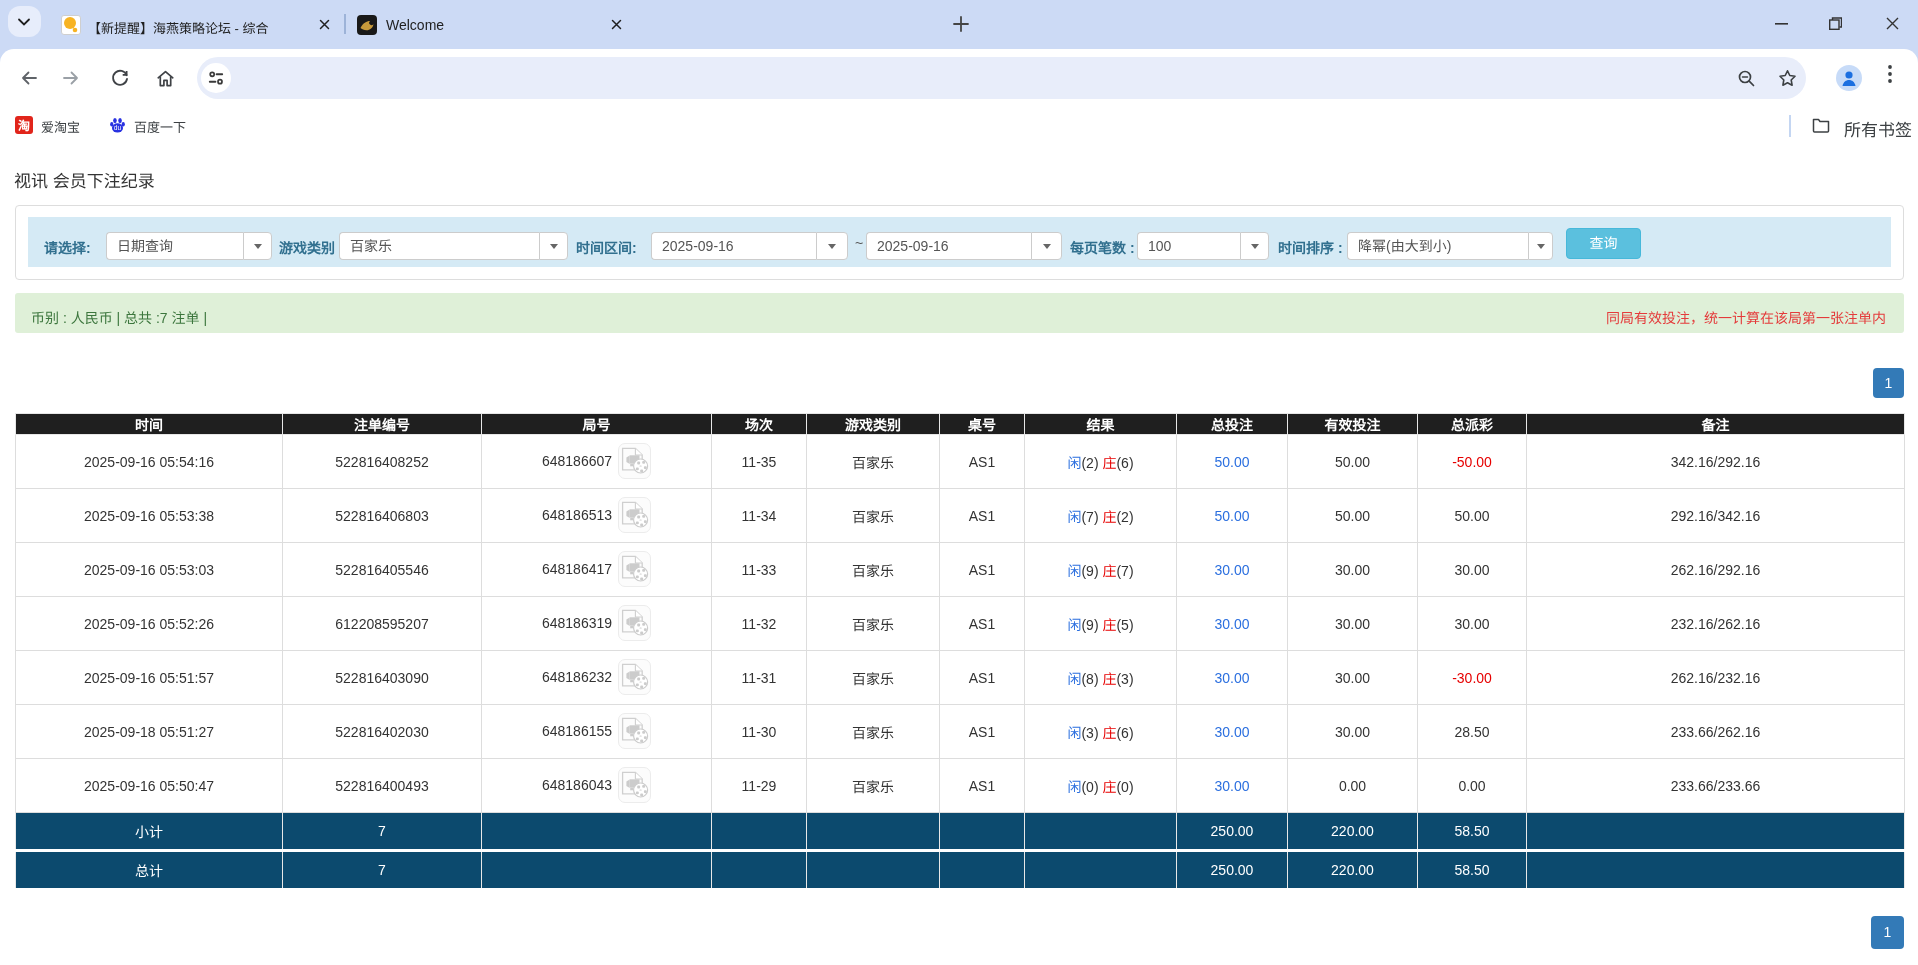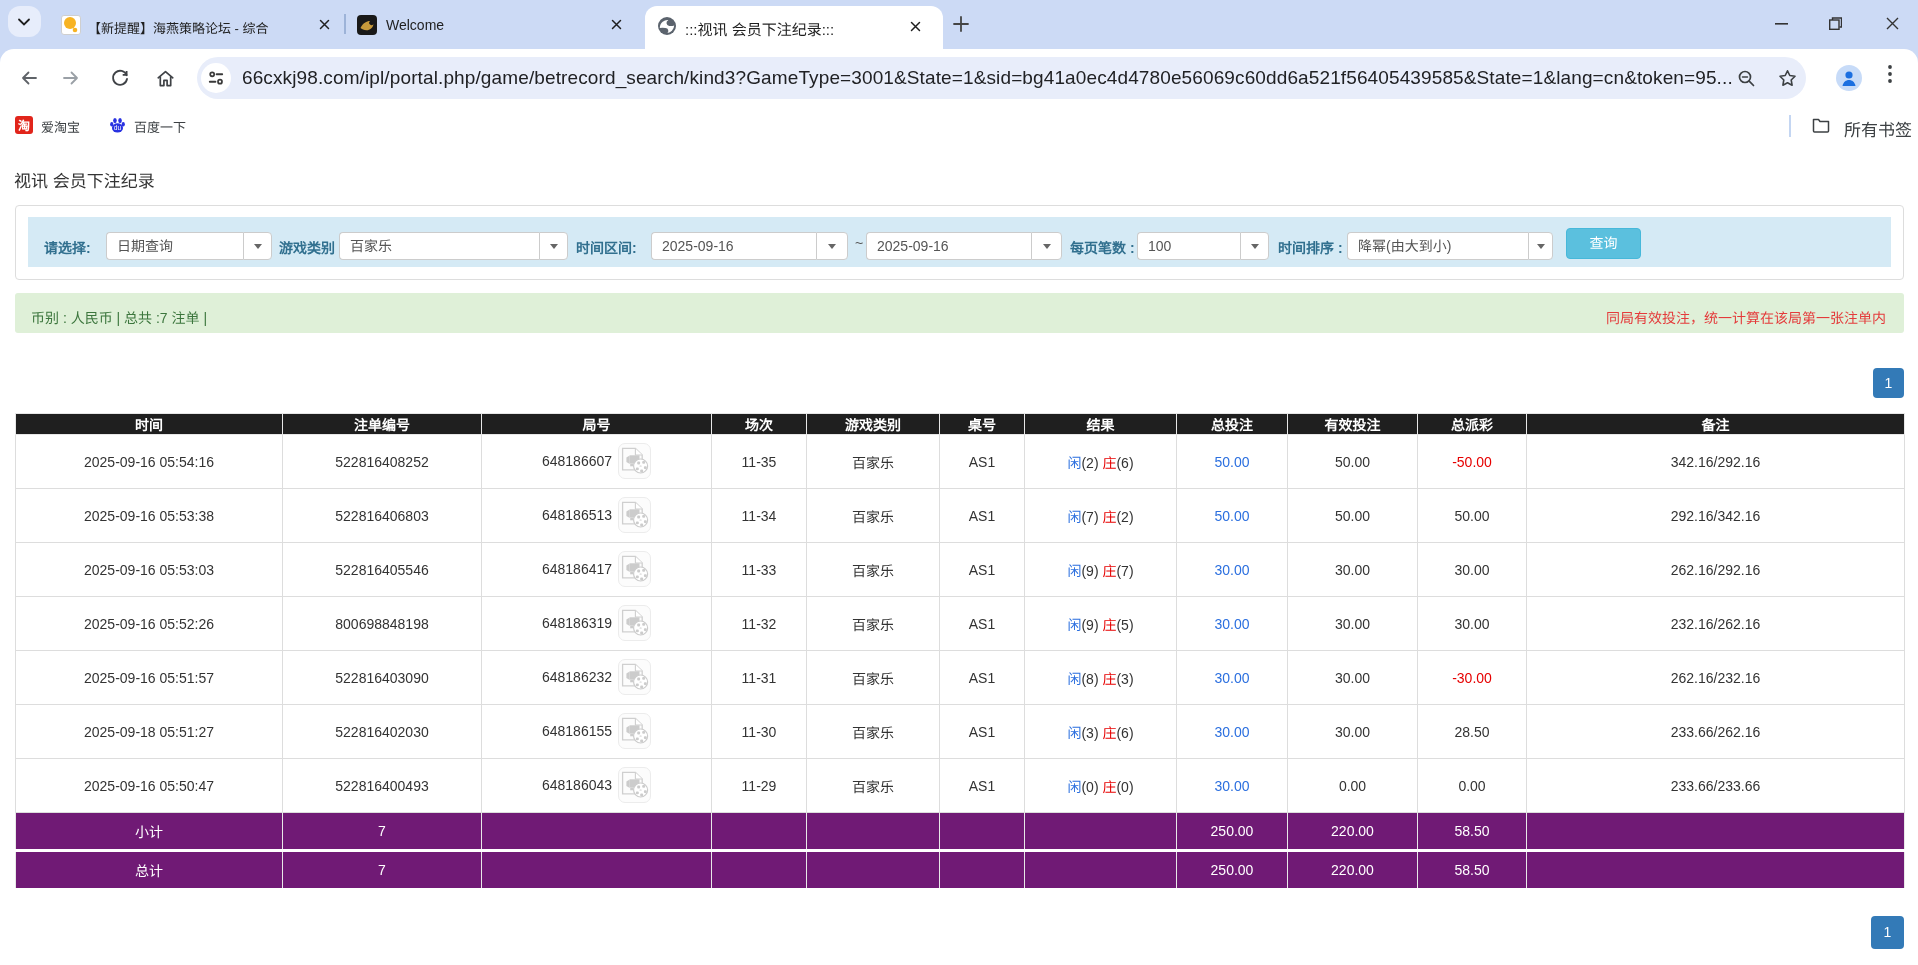--- a/index.html
+++ b/index.html
@@ -50,21 +50,21 @@
 .qbtn{position:absolute;left:1538px;top:11px;width:75px;height:31px;background:#5bc0de;border:1px solid #46b8da;border-radius:4px;color:#fff;font-size:14px;text-align:center;line-height:29px;}
 .greenbar{position:relative;margin:13px 14px 0 15px;height:40px;background:#dff0d8;border-radius:3px;font-size:14px;}
 .greenbar .gl{position:absolute;left:16px;top:14px;color:#3c763d;}
 .greenbar .gr{position:absolute;right:18px;top:14px;color:#e43b3b;}
 .pgtop{position:relative;height:80px;}
 .pgbtn{position:absolute;right:14px;background:#337ab7;color:#fff;font-size:14px;text-align:center;border-radius:4px;}
 
 table{border-collapse:collapse;table-layout:fixed;width:1889px;margin-left:15px;font-size:14px;}
 th{background:#1f1f1f;color:#fff;font-weight:bold;height:16px;border:1px solid #e7e7e7;text-align:center;}
 td{border:1px solid #ddd;text-align:center;color:#333;height:54px;}
-tr.sum td{background:#701a75;color:#fff;height:38px;border-color:#fff;border-left-color:#e8e8e8;border-right-color:#e8e8e8;}
+tr.sum td{background:#0c4a6e;color:#fff;height:38px;border-color:#fff;border-left-color:#e8e8e8;border-right-color:#e8e8e8;}
 tr.sum2 td{border-top:3px solid #fff;}
 .blue{color:#2b6fdf;}
 .red{color:#e60000;}
 .vbtn{display:inline-flex;align-items:center;justify-content:center;vertical-align:middle;width:33px;height:36px;border:1px solid #ececec;border-radius:7px;margin-left:6px;background:#fcfcfc;position:relative;top:-1px;}
 </style>
 </head>
 <body>
 
 <div class="chrome">
 <div class="tabstrip">
@@ -85,30 +85,20 @@
           </svg></span>
   </div>
   <div class="sep1"></div>
   <div class="tab t2">
     <span class="fav"><svg width="20" height="20" viewBox="0 0 20 20">
             <rect width="20" height="20" rx="4" fill="#191919"></rect>
             <path d="M3.5 13c2.5-5 6-7 9.5-7-1.2 1.2-1.2 2.4 0 3.5 1.2 1 2.4.8 3.5-.3-.6 3.6-3.5 6-7 6-2.4 0-4.8-1-6-2.2z" fill="#c79a3b"></path>
           </svg></span>
     <span class="ttl">Welcome</span>
     <span class="tx" style="right:8px"><svg width="15" height="15" viewBox="0 0 15 15">
-            <path d="M3.5 3.5 11.5 11.5 M11.5 3.5 3.5 11.5" stroke="#1f1f1f" stroke-width="1.5" stroke-linecap="round"></path>
-          </svg></span>
-  </div>
-  <div class="tabactive">
-    <span class="fav"><svg width="20" height="20" viewBox="0 0 20 20">
-            <circle cx="10" cy="10" r="9" fill="#5b636d"></circle>
-            <path d="M2.8 12.0 Q2.8 8.0 5.7 5.7 Q8.3 3.6 11.4 4.0 Q9.2 5.3 9.5 7.3 Q9.8 9.4 12.2 9.9 Q14.7 10.4 17.2 9.4 Q17.0 12.6 14.9 14.7 Q13.0 16.6 10.5 17.0 Q11.7 15.4 11.2 13.9 Q10.7 12.3 8.5 12.0 Q5.5 11.6 2.8 12.0 Z" fill="#fff"></path>
-          </svg></span>
-    <span class="ttl">:::视讯 会员下注纪录:::</span>
-    <span class="tx"><svg width="15" height="15" viewBox="0 0 15 15">
             <path d="M3.5 3.5 11.5 11.5 M11.5 3.5 3.5 11.5" stroke="#1f1f1f" stroke-width="1.5" stroke-linecap="round"></path>
           </svg></span>
   </div>
   <div class="newtab"><svg width="26" height="26" viewBox="0 0 26 26">
           <path d="M13 6v14M6 13h14" stroke="#444" stroke-width="1.8" stroke-linecap="round"></path>
         </svg></div>
   <div class="winctl">
     <svg style="position:absolute;right:130px;top:23px" width="13" height="2">
           <rect width="13" height="1.6" fill="#333"></rect>
         </svg>
@@ -138,21 +128,20 @@
           <path d="M5.3 8.6v9h3.6v-5.2h3.2v5.2h3.6v-9" stroke="#3f4246" stroke-width="1.7" fill="none" stroke-linejoin="round"></path>
         </svg></span>
   <div class="omnibox">
     <span class="pill-ic" style="left:4px;top:6px"><svg width="30" height="30" viewBox="0 0 30 30">
             <circle cx="15" cy="15" r="15" fill="#fff"></circle>
             <circle cx="11.2" cy="11.3" r="2" fill="none" stroke="#3a3a3a" stroke-width="1.7"></circle>
             <path d="M15.6 11.3h5.6" stroke="#3a3a3a" stroke-width="1.9" stroke-linecap="round"></path>
             <circle cx="19" cy="18.7" r="2" fill="none" stroke="#3a3a3a" stroke-width="1.7"></circle>
             <path d="M8.8 18.7h5.6" stroke="#3a3a3a" stroke-width="1.9" stroke-linecap="round"></path>
           </svg></span>
-    <span class="urltext">66cxkj98.com/ipl/portal.php/game/betrecord_search/kind3?GameType=3001&amp;State=1&amp;sid=bg41a0ec4d4780e56069c60dd6a521f56405439585&amp;State=1&amp;lang=cn&amp;token=95...</span>
     <span class="pill-ic" style="left:1539px;top:11px"><svg width="21" height="21" viewBox="0 0 21 21">
             <circle cx="9" cy="9" r="5.5" fill="none" stroke="#3c4043" stroke-width="1.7"></circle>
             <path d="M13.2 13.2 17.5 17.5" stroke="#3c4043" stroke-width="1.7" stroke-linecap="round"></path>
             <path d="M6.5 9h5" stroke="#3c4043" stroke-width="1.5" stroke-linecap="round"></path>
           </svg></span>
     <span class="pill-ic" style="left:1580px;top:11px"><svg width="21" height="21" viewBox="0 0 21 21">
             <path d="M10.5 2.8l2.3 4.7 5.2.8-3.8 3.7.9 5.2-4.6-2.4-4.6 2.4.9-5.2L3 8.3l5.2-.8z" fill="none" stroke="#3c4043" stroke-width="1.6" stroke-linejoin="round"></path>
           </svg></span>
   </div>
   <div class="avatar"><svg width="26" height="26" viewBox="0 0 26 26">
@@ -328,21 +317,21 @@
           <td>百家乐</td>
           <td>AS1</td>
           <td><span class="blue">闲</span>(9) <span class="red">庄</span>(7)</td>
           <td class="blue">30.00</td>
           <td>30.00</td>
           <td>30.00</td>
           <td>262.16/292.16</td>
         </tr>
     <tr>
           <td>2025-09-16 05:52:26</td>
-          <td>800698848198</td>
+          <td>612208595207</td>
           <td>648186319<span class="vbtn">
               <svg width="31" height="32" viewBox="0 0 31 32">
                 <path d="M3.6 3.4h12.8l6.8 6.6v14.8H3.6z" fill="none" stroke="#cfcfcf" stroke-width="1.3"></path>
                 <path d="M16.4 3.4v6.6h6.8" fill="#fff" stroke="#cfcfcf" stroke-width="1.1" stroke-linejoin="round"></path>
                 <path d="M10.7 10.5 7.4 12.4v4.6l3.3 1.9z" fill="#ccc"></path>
                 <rect x="10.7" y="10.3" width="9.8" height="8.2" fill="#ccc"></rect>
                 <rect x="11.2" y="18.5" width="3.4" height="2.8" fill="#ccc"></rect>
                 <circle cx="21.6" cy="21" r="7" fill="#fff" stroke="#ccc" stroke-width="1.2"></circle>
                 <ellipse cx="21.6" cy="21" rx="1.2" ry="0.6" fill="#ccc"></ellipse>
                 <rect x="18.2" y="16.6" width="2.9" height="2.9" rx="1" fill="#ccc"></rect>

